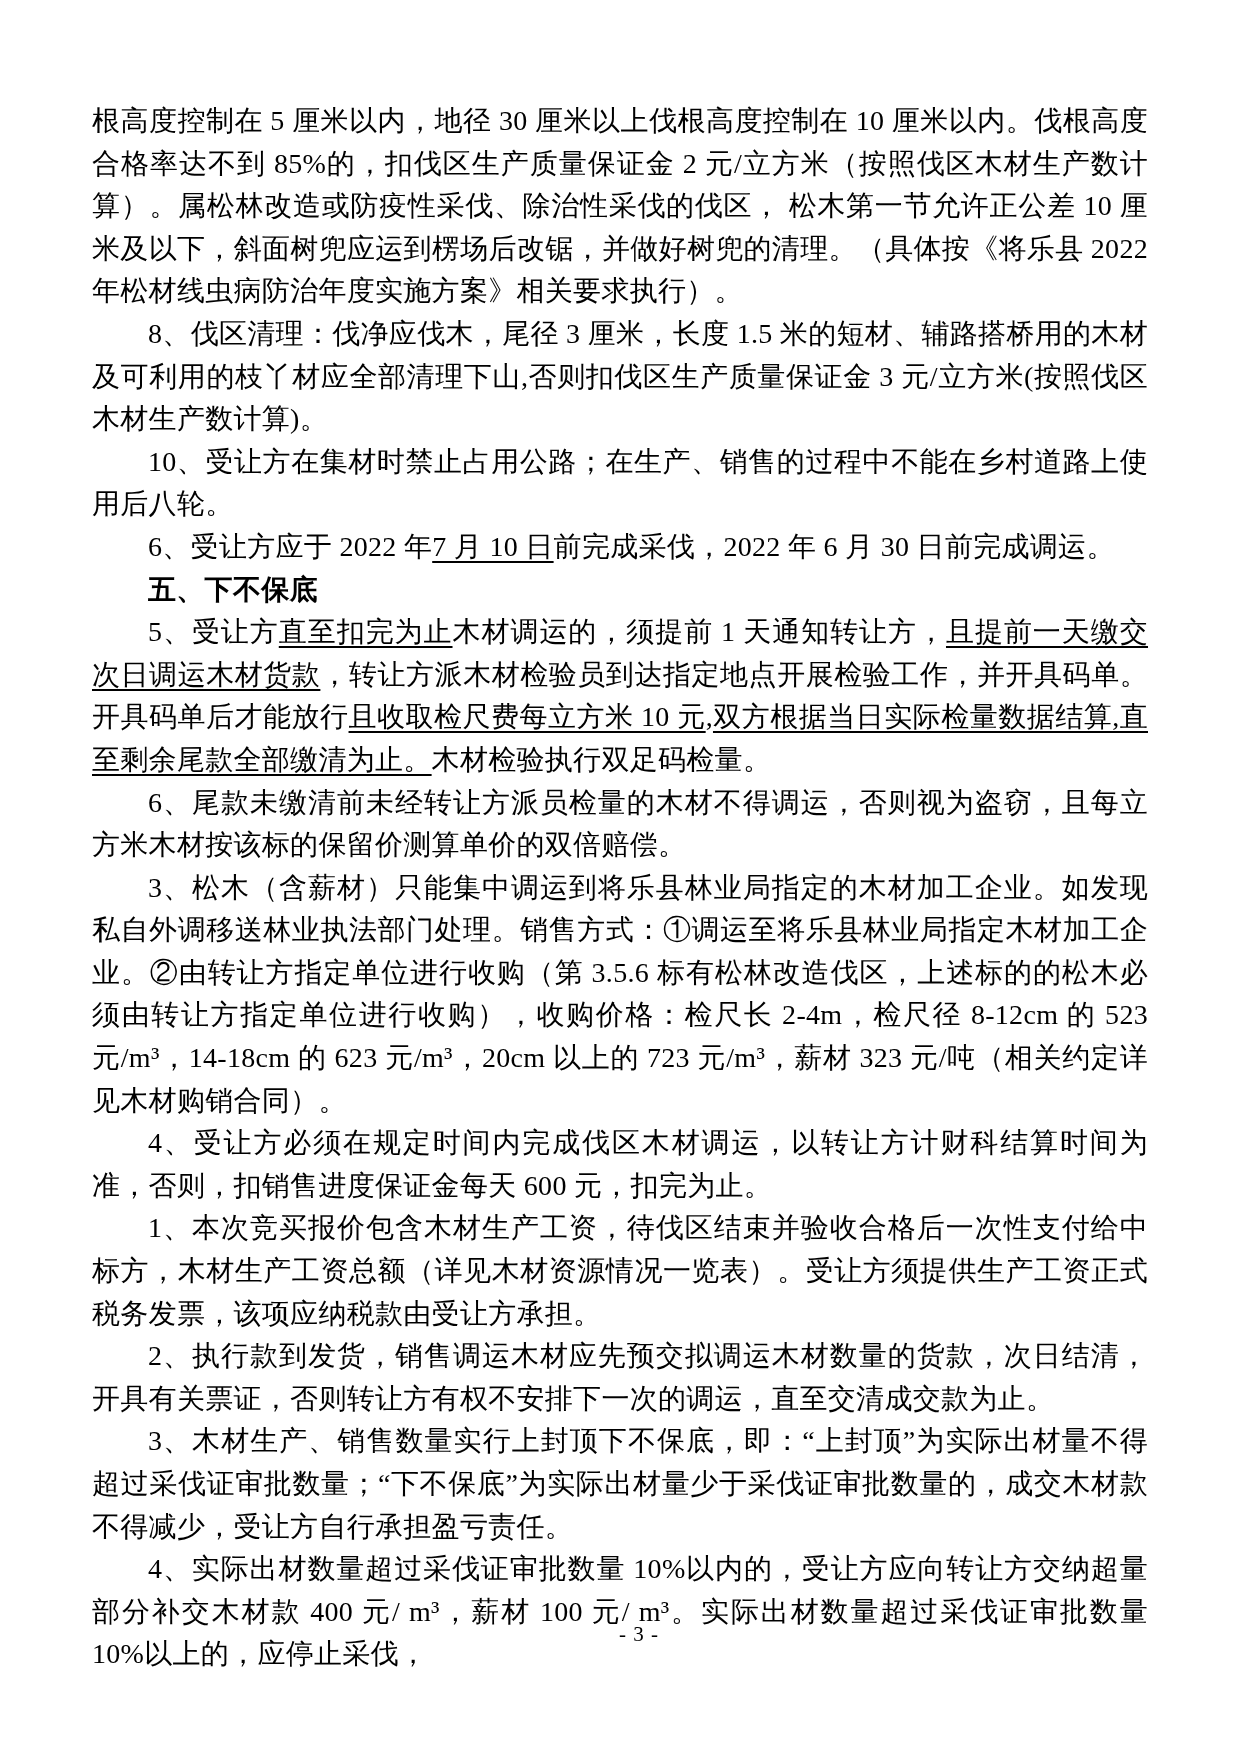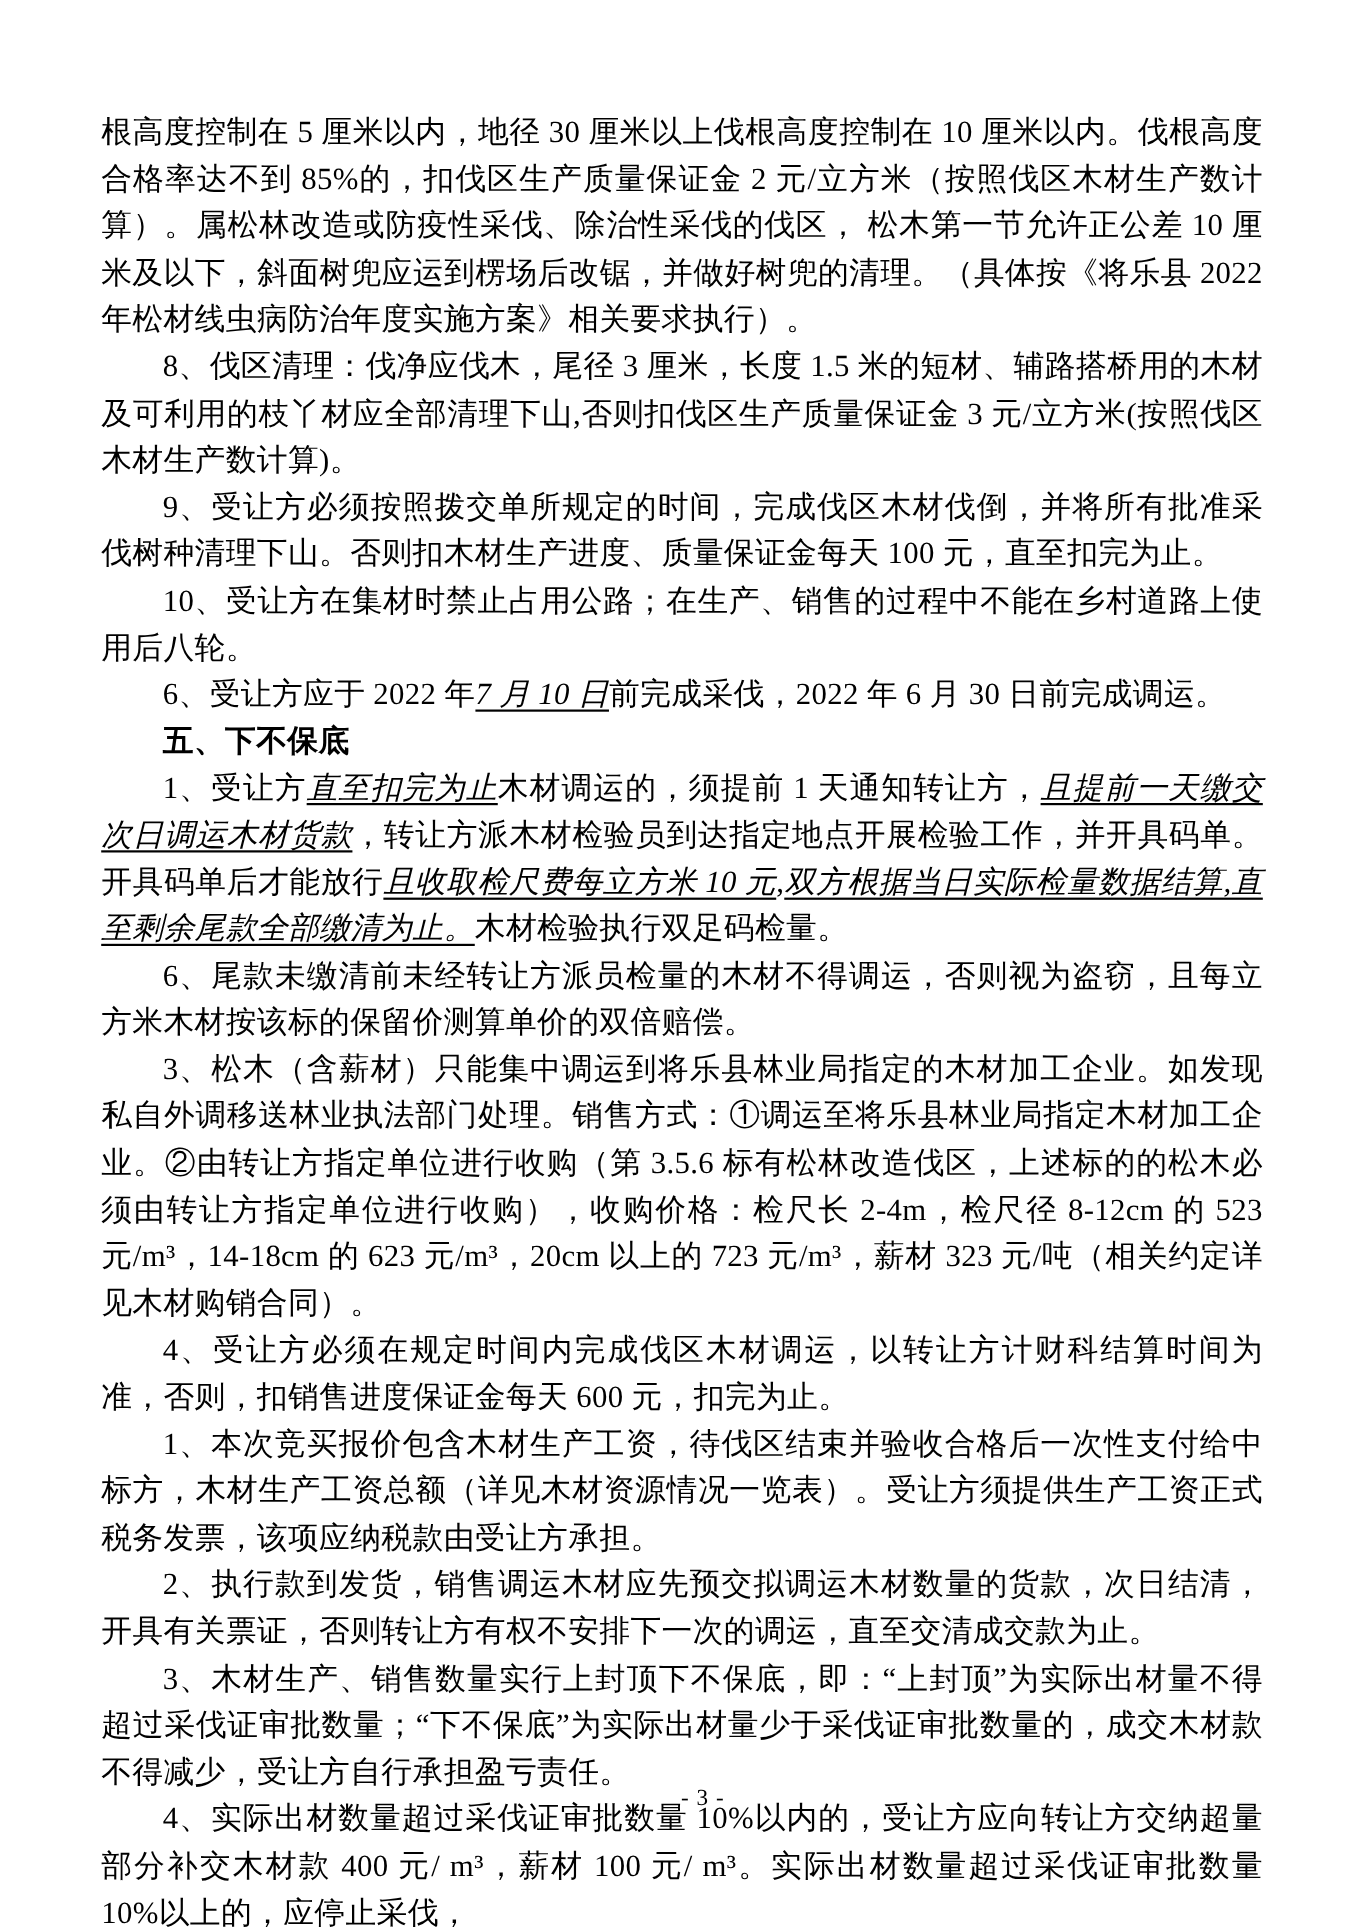--- a/index.html
+++ b/index.html
@@ -24,44 +24,42 @@
     text-align: justify;
     letter-spacing: 0.3px;
   }
   .para { margin: 0; padding: 0; text-indent: 2em; }
   .para.no-indent { text-indent: 0; }
   .para.heading { font-weight: bold; }
   .u {
     text-decoration: underline;
     text-decoration-thickness: 1.6px;
     text-underline-offset: 5px;
-    font-style: italic;
   }
   .footer {
     position: absolute;
     top: 1622px;
     left: 0;
     width: 100%;
     text-align: center;
     font-size: 21px;
     letter-spacing: 1px;
   }
 </style>
 </head>
 <body>
 
 <div class="page">
   <div class="doc">
       <p class="para no-indent"><span>根高度控制在 5 厘米以内，地径 30 厘米以上伐根高度控制在 10 厘米以内。伐根高度合格率达不到 85%的，扣伐区生产质量保证金 2 元/立方米（按照伐区木材生产数计算）。属松林改造或防疫性采伐、除治性采伐的伐区， 松木第一节允许正公差 10 厘米及以下，斜面树兜应运到楞场后改锯，并做好树兜的清理。（具体按《将乐县 2022 年松材线虫病防治年度实施方案》相关要求执行）。</span></p>
       <p class="para"><span>8、伐区清理：伐净应伐木，尾径 3 厘米，长度 1.5 米的短材、辅路搭桥用的木材及可利用的枝丫材应全部清理下山,否则扣伐区生产质量保证金 3 元/立方米(按照伐区木材生产数计算)。</span></p>
-      <p class="para"><span>9、受让方必须按照拨交单所规定的时间，完成伐区木材伐倒，并将所有批准采伐树种清理下山。否则扣木材生产进度、质量保证金每天 100 元，直至扣完为止。</span></p>
       <p class="para"><span>10、受让方在集材时禁止占用公路；在生产、销售的过程中不能在乡村道路上使用后八轮。</span></p>
       <p class="para"><span>6、受让方应于 2022 年</span><span class="u">7 月 10 日</span><span>前完成采伐，2022 年 6 月 30 日前完成调运。</span></p>
       <p class="para heading"><span>五、下不保底</span></p>
-      <p class="para"><span>1、受让方</span><span class="u">直至扣完为止</span><span>木材调运的，须提前 1 天通知转让方，</span><span class="u">且提前一天缴交次日调运木材货款</span><span>，转让方派木材检验员到达指定地点开展检验工作，并开具码单。开具码单后才能放行</span><span class="u">且收取检尺费每立方米 10 元</span><span>,</span><span class="u">双方根据当日实际检量数据结算,直至剩余尾款全部缴清为止。</span><span>木材检验执行双足码检量。</span></p>
+      <p class="para"><span>5、受让方</span><span class="u">直至扣完为止</span><span>木材调运的，须提前 1 天通知转让方，</span><span class="u">且提前一天缴交次日调运木材货款</span><span>，转让方派木材检验员到达指定地点开展检验工作，并开具码单。开具码单后才能放行</span><span class="u">且收取检尺费每立方米 10 元</span><span>,</span><span class="u">双方根据当日实际检量数据结算,直至剩余尾款全部缴清为止。</span><span>木材检验执行双足码检量。</span></p>
       <p class="para"><span>6、尾款未缴清前未经转让方派员检量的木材不得调运，否则视为盗窃，且每立方米木材按该标的保留价测算单价的双倍赔偿。</span></p>
       <p class="para"><span>3、松木（含薪材）只能集中调运到将乐县林业局指定的木材加工企业。如发现私自外调移送林业执法部门处理。销售方式：①调运至将乐县林业局指定木材加工企业。②由转让方指定单位进行收购（第 3.5.6 标有松林改造伐区，上述标的的松木必须由转让方指定单位进行收购），收购价格：检尺长 2-4m，检尺径 8-12cm 的 523 元/m³，14-18cm 的 623 元/m³，20cm 以上的 723 元/m³，薪材 323 元/吨（相关约定详见木材购销合同）。</span></p>
       <p class="para"><span>4、受让方必须在规定时间内完成伐区木材调运，以转让方计财科结算时间为准，否则，扣销售进度保证金每天 600 元，扣完为止。</span></p>
       <p class="para"><span>1、本次竞买报价包含木材生产工资，待伐区结束并验收合格后一次性支付给中标方，木材生产工资总额（详见木材资源情况一览表）。受让方须提供生产工资正式税务发票，该项应纳税款由受让方承担。</span></p>
       <p class="para"><span>2、执行款到发货，销售调运木材应先预交拟调运木材数量的货款，次日结清，开具有关票证，否则转让方有权不安排下一次的调运，直至交清成交款为止。</span></p>
       <p class="para"><span>3、木材生产、销售数量实行上封顶下不保底，即：“上封顶”为实际出材量不得超过采伐证审批数量；“下不保底”为实际出材量少于采伐证审批数量的，成交木材款不得减少，受让方自行承担盈亏责任。</span></p>
       <p class="para"><span>4、实际出材数量超过采伐证审批数量 10%以内的，受让方应向转让方交纳超量部分补交木材款 400 元/ m³，薪材 100 元/ m³。实际出材数量超过采伐证审批数量 10%以上的，应停止采伐，</span></p>
     </div>
   <div class="footer">- 3 -</div>
 </div>

